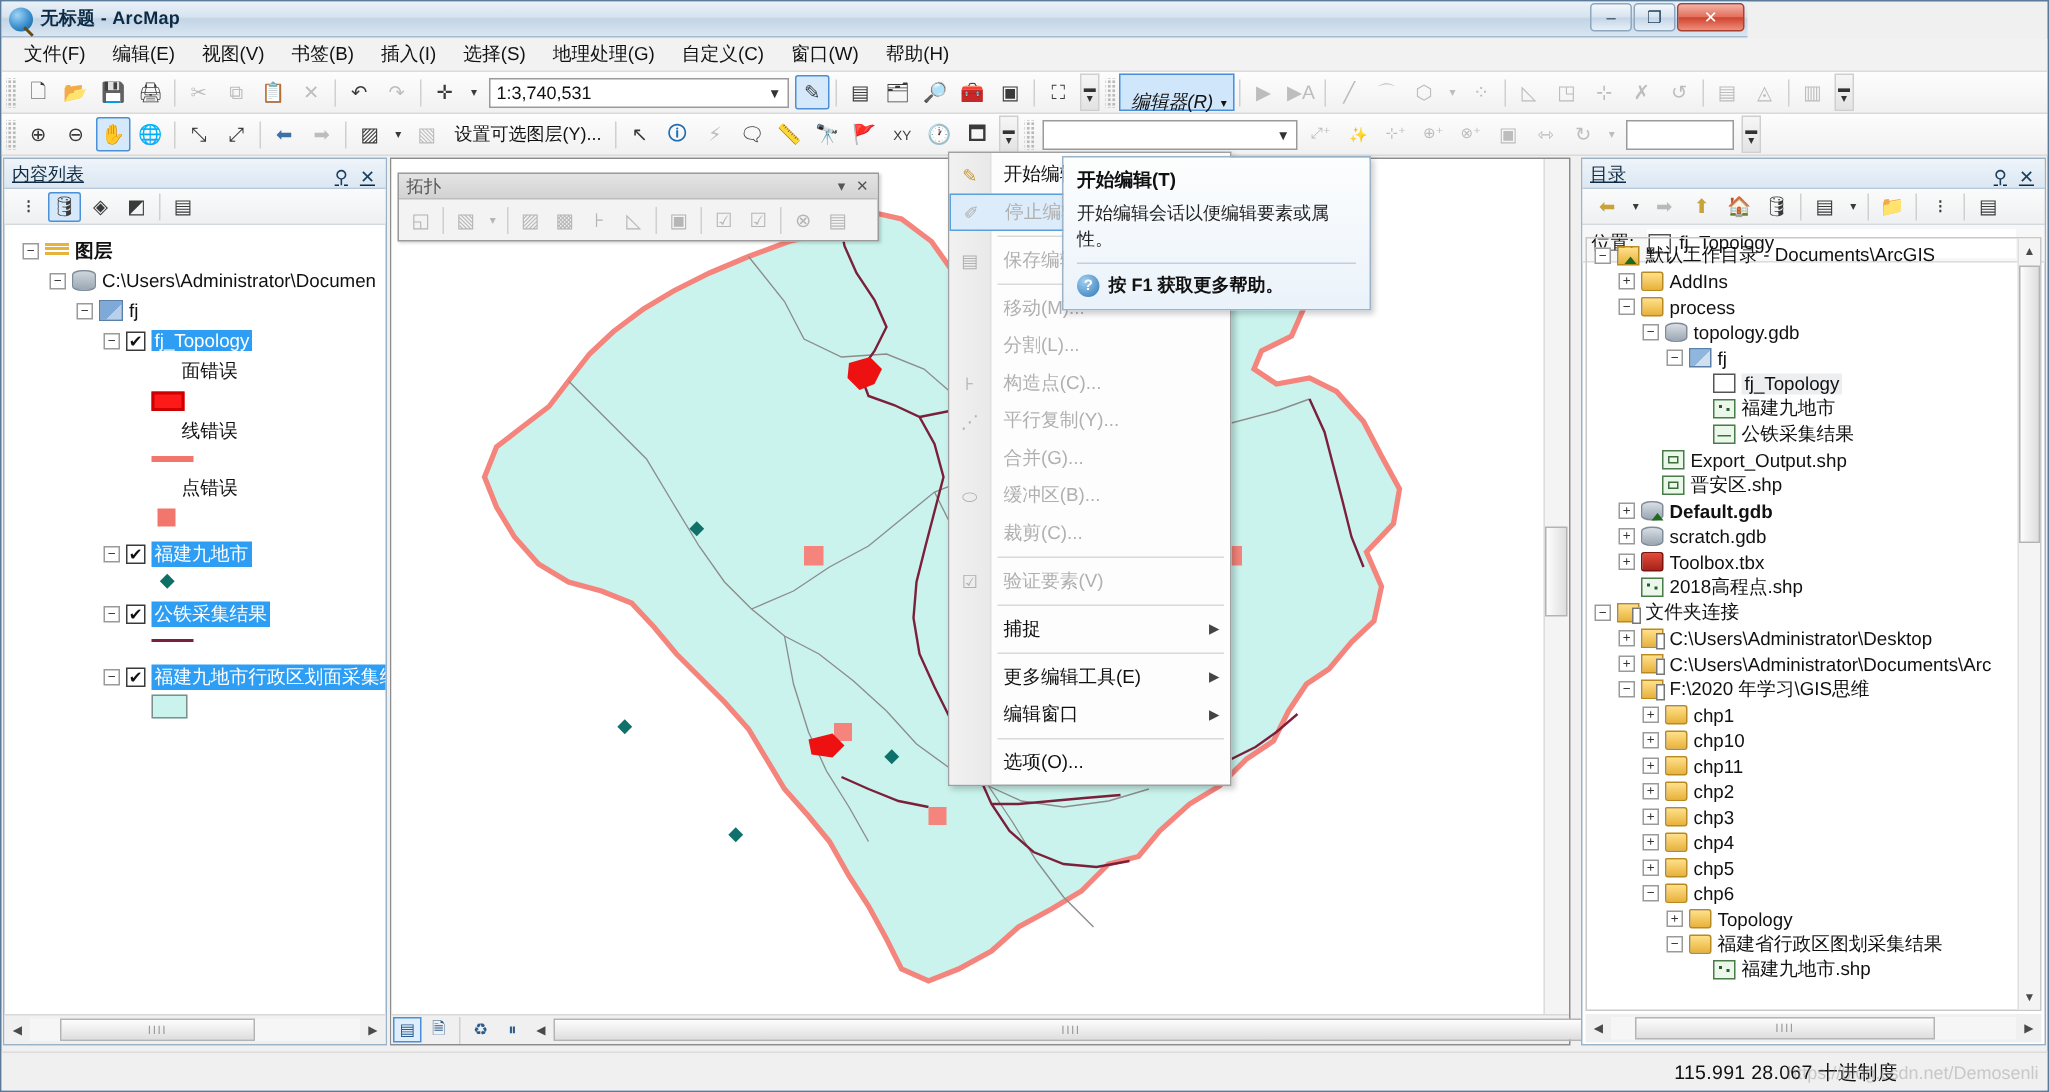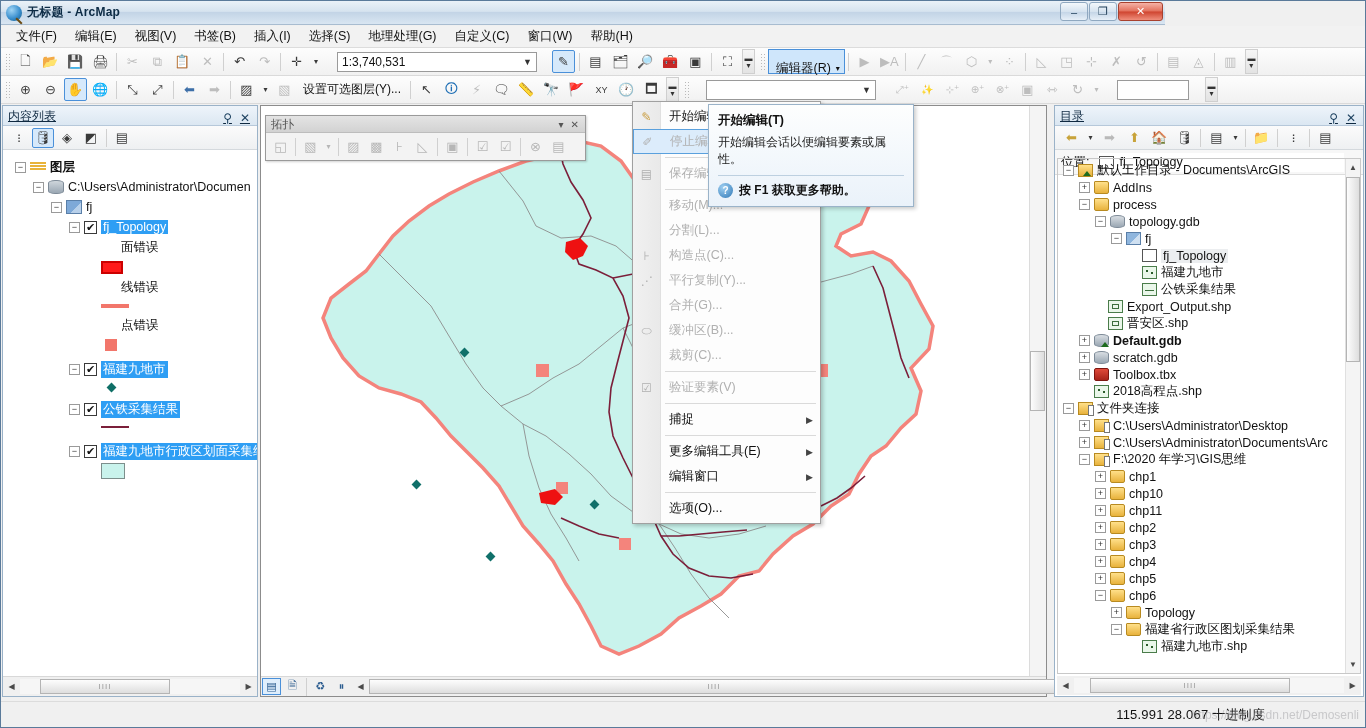--- a/index.html
+++ b/index.html
@@ -78,21 +78,21 @@
     width: 23px; height: 23px; margin: 0 1px;
     display: inline-flex; align-items: center; justify-content: center;
     border: 1px solid transparent; border-radius: 2px;
     font-size: 13px; color: #3a3a3a;
   }
   .tbtn.active { border: 1px solid #4a90d9; background: #d6e9fb; }
   .tbtn.dis { color: #bdbdbd; }
   .tsep { width: 1px; height: 18px; background: #d0d0d0; margin: 0 3px; }
   .scalebox {
     width: 200px; height: 20px; border: 1px solid #9a9a9a; background: #fff;
-    display: flex; align-items: center; padding: 0 4px; margin: 0 14px;
+    display: flex; align-items: center; padding: 0 4px; margin: 0 3px;
     font-size: 12px; color: #111;
   }
   .scalebox .caret { margin-left: auto; font-size: 9px; color: #333; }
   .overflow-btn {
     width: 13px; height: 25px; margin-left: 2px;
     display: flex; flex-direction: column; align-items: center; justify-content: center;
     background: linear-gradient(to bottom,#f6f6f6,#e3e3e3); border: 1px solid #cfcfcf;
     font-size: 8px; color: #333; line-height: 7px;
   }
   .tb-label { font-size: 12px; color: #111; padding: 0 6px; }
@@ -188,21 +188,21 @@
     border-bottom: 1px solid #bdbdbd;
   }
   .topo-head .ctl { margin-left: auto; display: flex; gap: 7px; padding-right: 6px; font-size: 10px; color: #555; }
   .topo-body { display: flex; align-items: center; height: 27px; padding-left: 3px; }
   .topo-body .tbtn { color: #b6b6b6; width: 21px; height: 21px; }
 
   
   .editor-btn {
     height: 25px; display: flex; align-items: center; padding: 14px 4px 0 7px;
     border: 1px solid #4a90d9; background: #cfe6fb; font-size: 12.5px; color: #111;
-    position: relative; z-index: 41;
+    position: relative; z-index: 41; font-style: italic;
   }
   .editor-btn .caret { margin-left: 5px; font-size: 8px; }
   .dropdown {
     position: absolute; left: 631px; top: 100px; width: 189px;
     background: #fdfdfd; border: 1px solid #a0a0a0; box-shadow: 2px 2px 4px rgba(0,0,0,.22);
     z-index: 40; padding: 2px 0;
   }
   .dropdown::before {
     content: ""; position: absolute; left: 0; top: 0; bottom: 0; width: 27px;
     background: linear-gradient(to right,#f1f1f1,#e9e9e9); border-right: 1px solid #e0e0e0;

